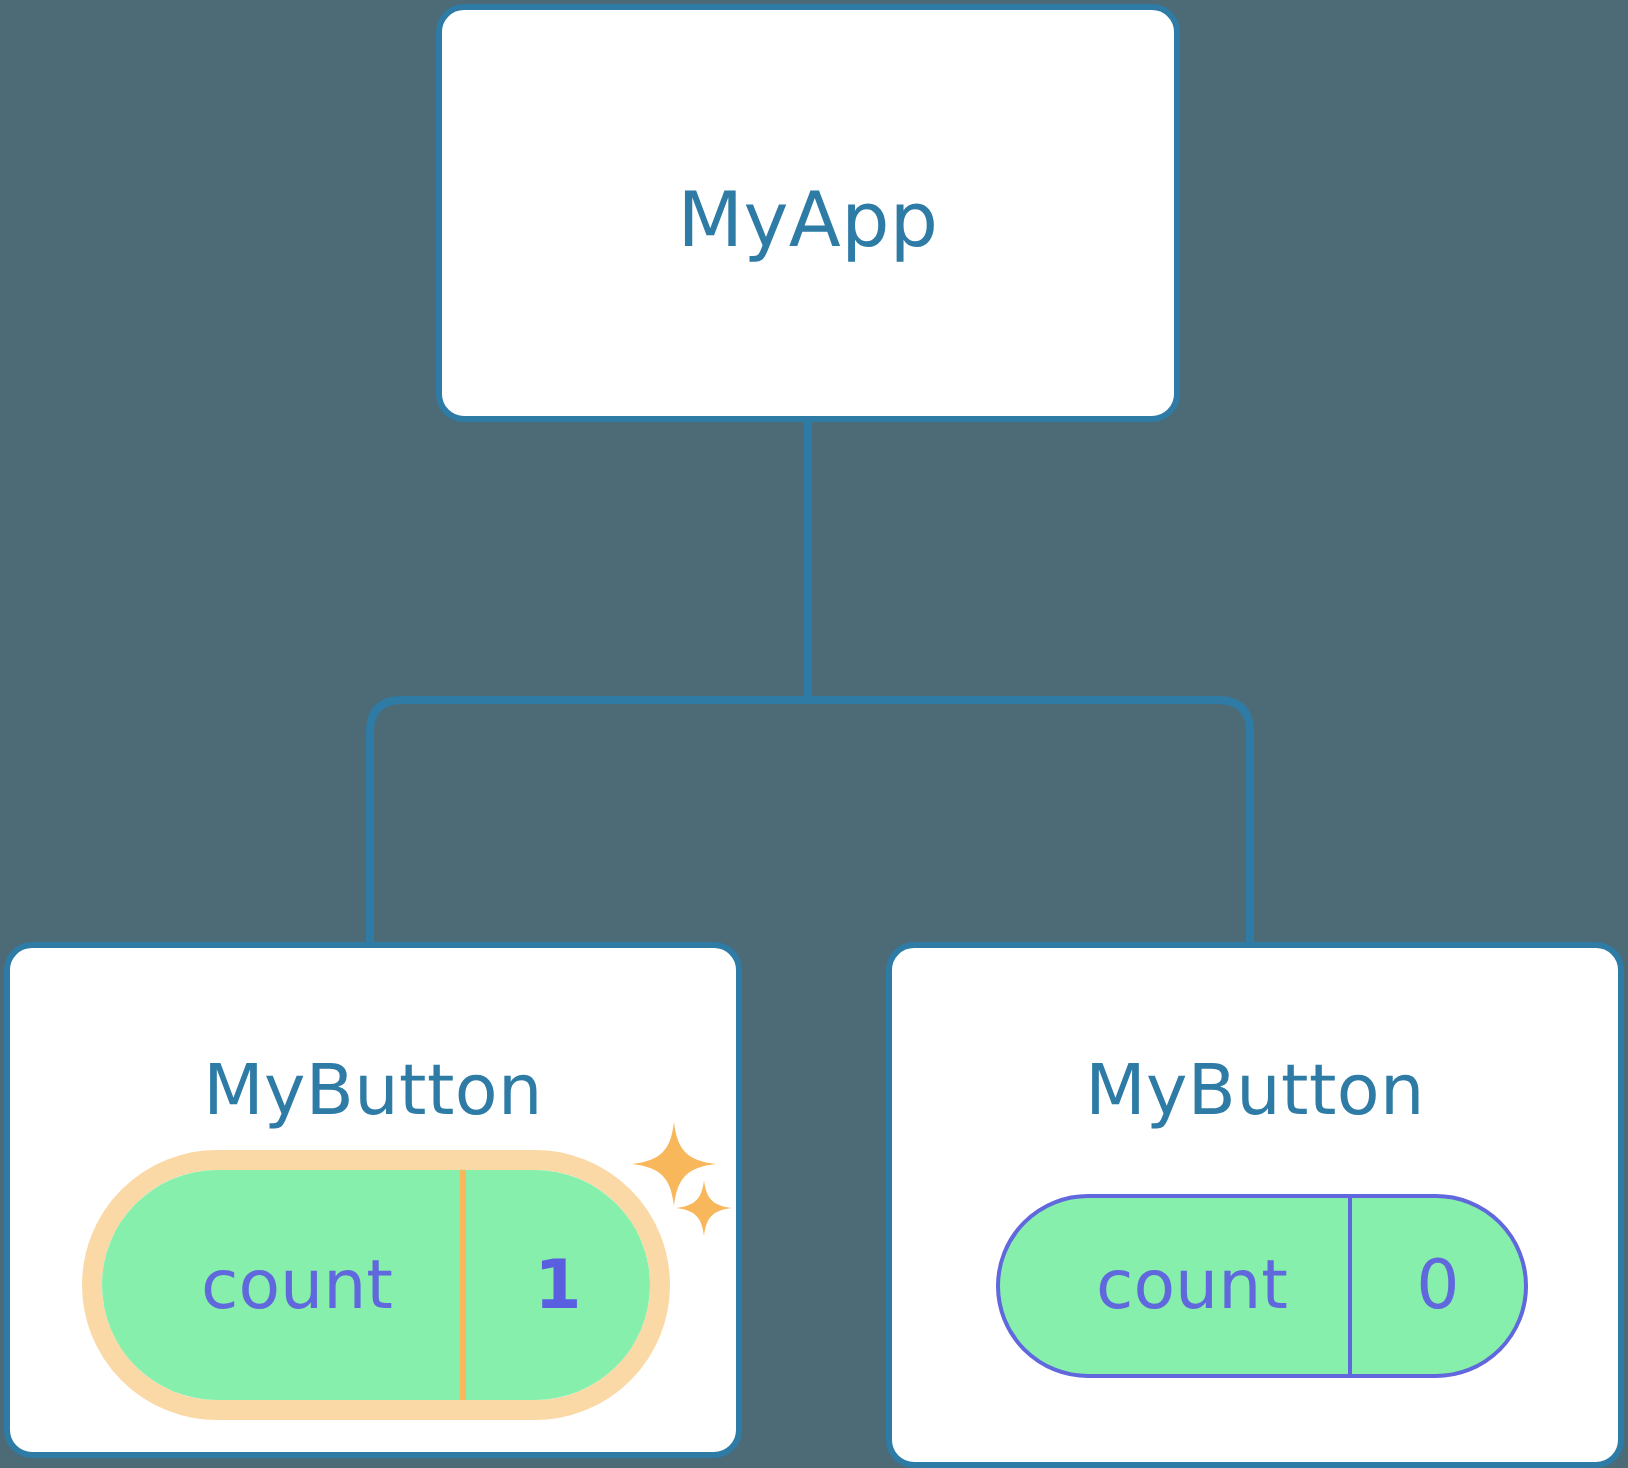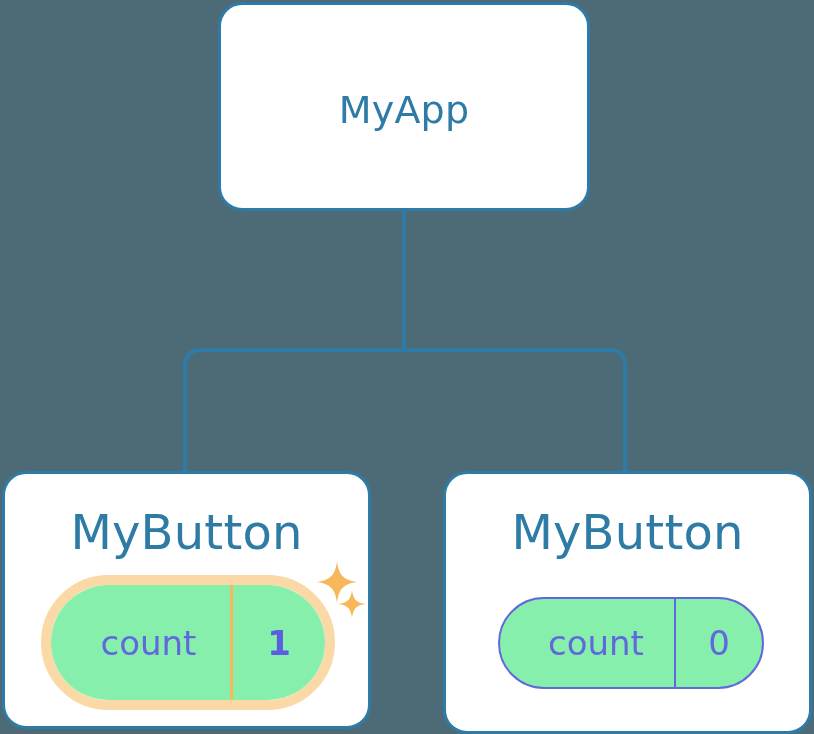--- a/index.html
+++ b/index.html
@@ -28,21 +28,21 @@
     width: 814px;
     height: 734px;
     pointer-events: none;
   }
 
   
   .node-card {
     position: absolute;
     background: #ffffff;
     border: 3px solid #2e7ba6;
-    border-radius: 24px;
+    border-radius: 14px;
     box-sizing: border-box;
   }
 
   
   #card-myapp {
     left: 218px;
     top: 2px;
     width: 372px;
     height: 209px;
   }
@@ -69,22 +69,22 @@
     color: #2e7ba6;
     font-weight: 400;
     letter-spacing: 0.2px;
     white-space: nowrap;
   }
   #card-myapp .node-title {
     top: 83px;
     font-size: 38px;
   }
   .child-title {
-    top: 30px;
-    font-size: 48px;
+    top: 52px;
+    font-size: 35px;
   }
 
   
   .state-pill {
     position: absolute;
     box-sizing: border-box;
     display: flex;
     align-items: stretch;
     background: #86efac;
   }

